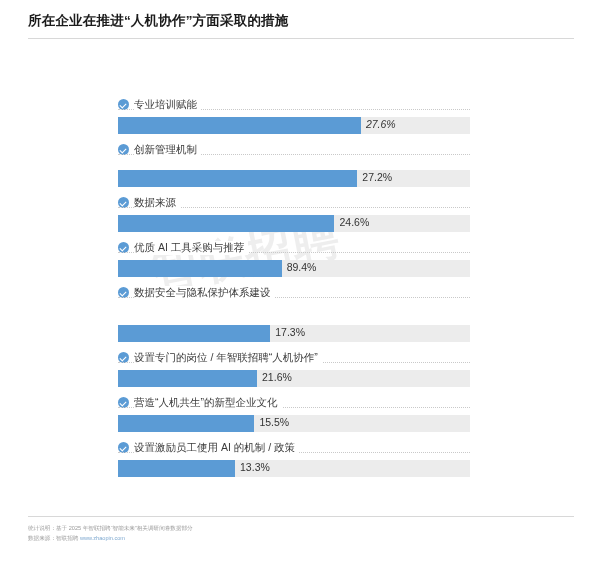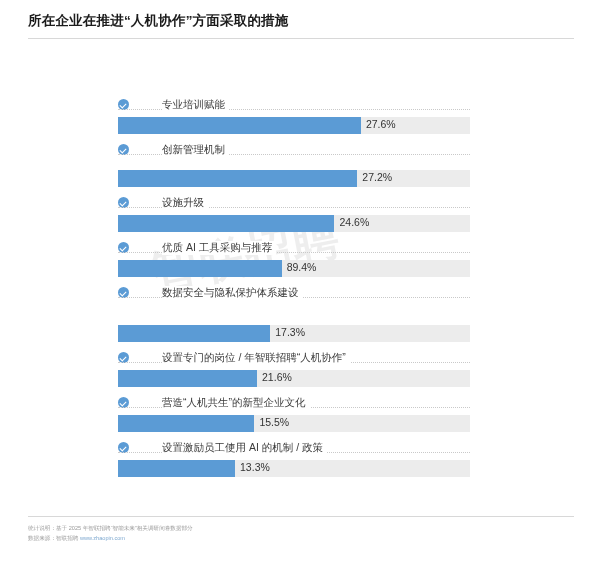--- a/index.html
+++ b/index.html
@@ -88,21 +88,20 @@
     transform: rotate(45deg);
   }
   .lbl-text {
     font-size: 10.5px;
     color: #3a3a3a;
     white-space: nowrap;
     background: #fff;
     padding-right: 4px;
     position: relative;
     z-index: 2;
-    margin-left: 28px;
   }
   .dotline {
     position: absolute;
     left: 0;
     right: 0;
     bottom: 3px;
     border-bottom: 1px dotted #c9c9c9;
     z-index: 1;
   }
   .bar-row {
@@ -158,41 +157,41 @@
 
   <div class="watermark">智联招聘</div>
 
   <div class="chart" id="chart">
       <div class="grp">
         <div class="lbl-row">
           <div class="dotline"></div>
           <span class="bullet"></span>
           <span class="lbl-text">专业培训赋能</span>
         </div>
-        <div class="bar-row" style="background: rgb(236, 236, 236);">
+        <div class="bar-row" style="background: rgb(236, 236, 236); font-style: italic;">
           <div class="bar-fill" style="width: 242.88px; background: rgb(91, 155, 213);"></div>
           <span class="bar-val" style="left: 247.88px; color: rgb(51, 51, 51);">27.6%</span>
         </div>
       </div>
       <div class="grp">
         <div class="lbl-row">
           <div class="dotline"></div>
           <span class="bullet"></span>
           <span class="lbl-text">创新管理机制</span>
         </div>
         <div class="bar-row" style="background: rgb(236, 236, 236); margin-top: 12px;">
           <div class="bar-fill" style="width: 239.36px; background: rgb(91, 155, 213);"></div>
           <span class="bar-val" style="left: 244.36px; color: rgb(51, 51, 51);">27.2%</span>
         </div>
       </div>
       <div class="grp">
         <div class="lbl-row">
           <div class="dotline"></div>
           <span class="bullet"></span>
-          <span class="lbl-text">设施升级</span>
+          <span class="lbl-text">数据来源</span>
         </div>
         <div class="bar-row" style="background: rgb(236, 236, 236);">
           <div class="bar-fill" style="width: 216.48px; background: rgb(91, 155, 213);"></div>
           <span class="bar-val" style="left: 221.48px; color: rgb(51, 51, 51);">24.6%</span>
         </div>
       </div>
       <div class="grp">
         <div class="lbl-row">
           <div class="dotline"></div>
           <span class="bullet"></span>

